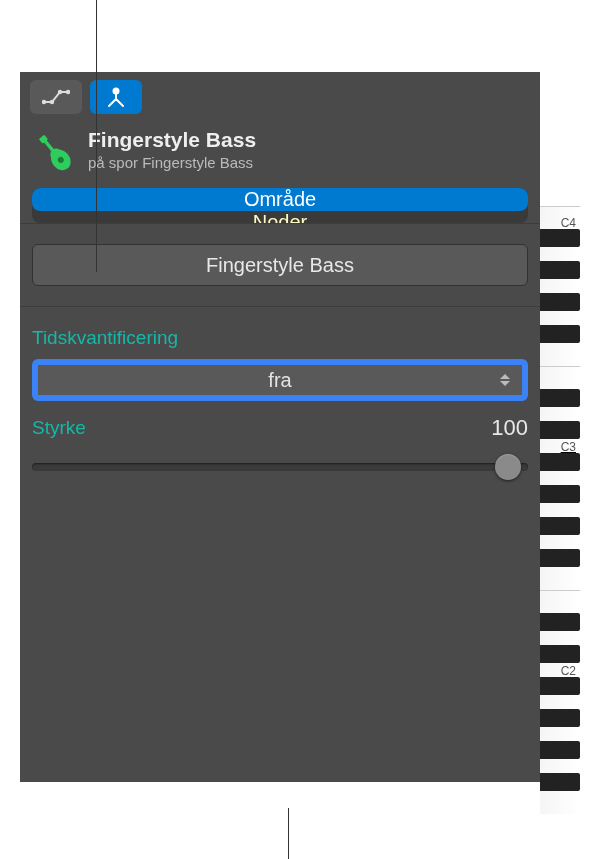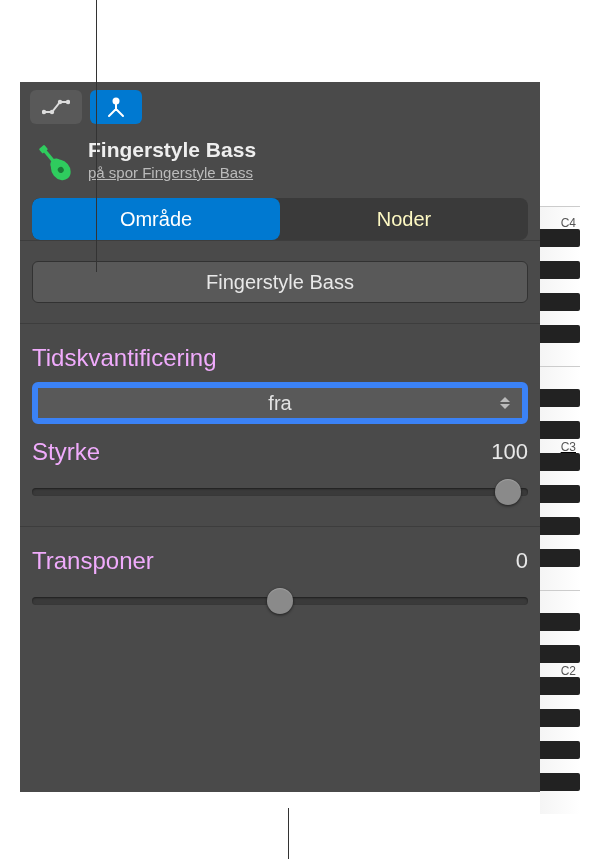--- a/index.html
+++ b/index.html
@@ -1,21 +1,21 @@
 <!DOCTYPE html>
 <html><head>
   <meta charset="utf-8">
   <style>
     * { box-sizing: border-box; margin: 0; padding: 0; font-family: -apple-system, BlinkMacSystemFont, "Helvetica Neue", sans-serif; }
     body { width: 604px; height: 859px; background: #fff; position: relative; overflow: hidden; }
     
     .panel {
       position: absolute;
       left: 20px;
-      top: 82px;
+      top: 72px;
       width: 520px;
       height: 710px;
       background: #4a4a4a;
       overflow: hidden;
     }
     
     .top-buttons {
       display: flex;
       gap: 8px;
       padding: 8px 10px;
@@ -60,29 +60,30 @@
     }
     .track-icon {
       width: 46px;
       height: 46px;
       display: flex;
       align-items: center;
       justify-content: center;
       margin-top: 2px;
     }
     .track-title { color: #eee; font-size: 21px; font-weight: 600; }
-    .track-sub { color: #bbb; font-size: 15px; margin-top: 2px; text-decoration: underline; }
+    .track-sub { color: #bbb; font-size: 15px; margin-top: 2px; }
     
     .tabs {
       display: flex;
       margin: 0 12px;
       background: #3a3a3a;
       border-radius: 8px;
       overflow: hidden;
-      height: 42px;
+      height: 35px;
+      flex-direction: column;
     }
     .tab {
       flex: 1;
       display: flex;
       align-items: center;
       justify-content: center;
       color: #fef9c3;
       font-size: 20px;
       cursor: pointer;
     }
@@ -103,21 +104,21 @@
       background: #595959;
       border: 1px solid #323232;
       border-radius: 6px;
       display: flex;
       align-items: center;
       justify-content: center;
       color: #e8e8e8;
       font-size: 20px;
     }
     
-    .param-label { color: #f0abfc; font-size: 24px; margin-bottom: 10px; }
+    .param-label { color: #14b8a6; font-size: 19px; margin-bottom: 10px; }
     
     .select {
       position: relative;
       height: 42px;
       background: #595959;
       border: 6px solid #3b82f6;
       border-radius: 6px;
       display: flex;
       align-items: center;
       justify-content: center;
@@ -288,30 +289,20 @@
     <div class="param-row">
       <div class="param-label" style="margin:0">Styrke</div>
       <div class="param-value">100</div>
     </div>
     <div class="slider">
       <div class="slider-track"></div>
       <div class="slider-thumb" id="velocity-thumb" style="left: 96%;"></div>
     </div>
   </div>
 
-  <div class="section">
-    <div class="param-row" style="margin-top:0">
-      <div class="param-label" style="margin:0">Transponer</div>
-      <div class="param-value">0</div>
-    </div>
-    <div class="slider">
-      <div class="slider-track"></div>
-      <div class="slider-thumb" id="transpose-thumb" style="left: 50%;"></div>
-    </div>
-  </div>
 
 </div>
 
 <div class="piano">
   <div class="piano-inner" id="piano-inner" style="height: 574px;">
       <div class="white-key" style="top: 0px; height: 32px;">
         <span class="label">C4</span>
       </div>
       <div class="black-key" style="top: 23px;"></div>
       <div class="white-key" style="top: 32px; height: 32px;"></div>

